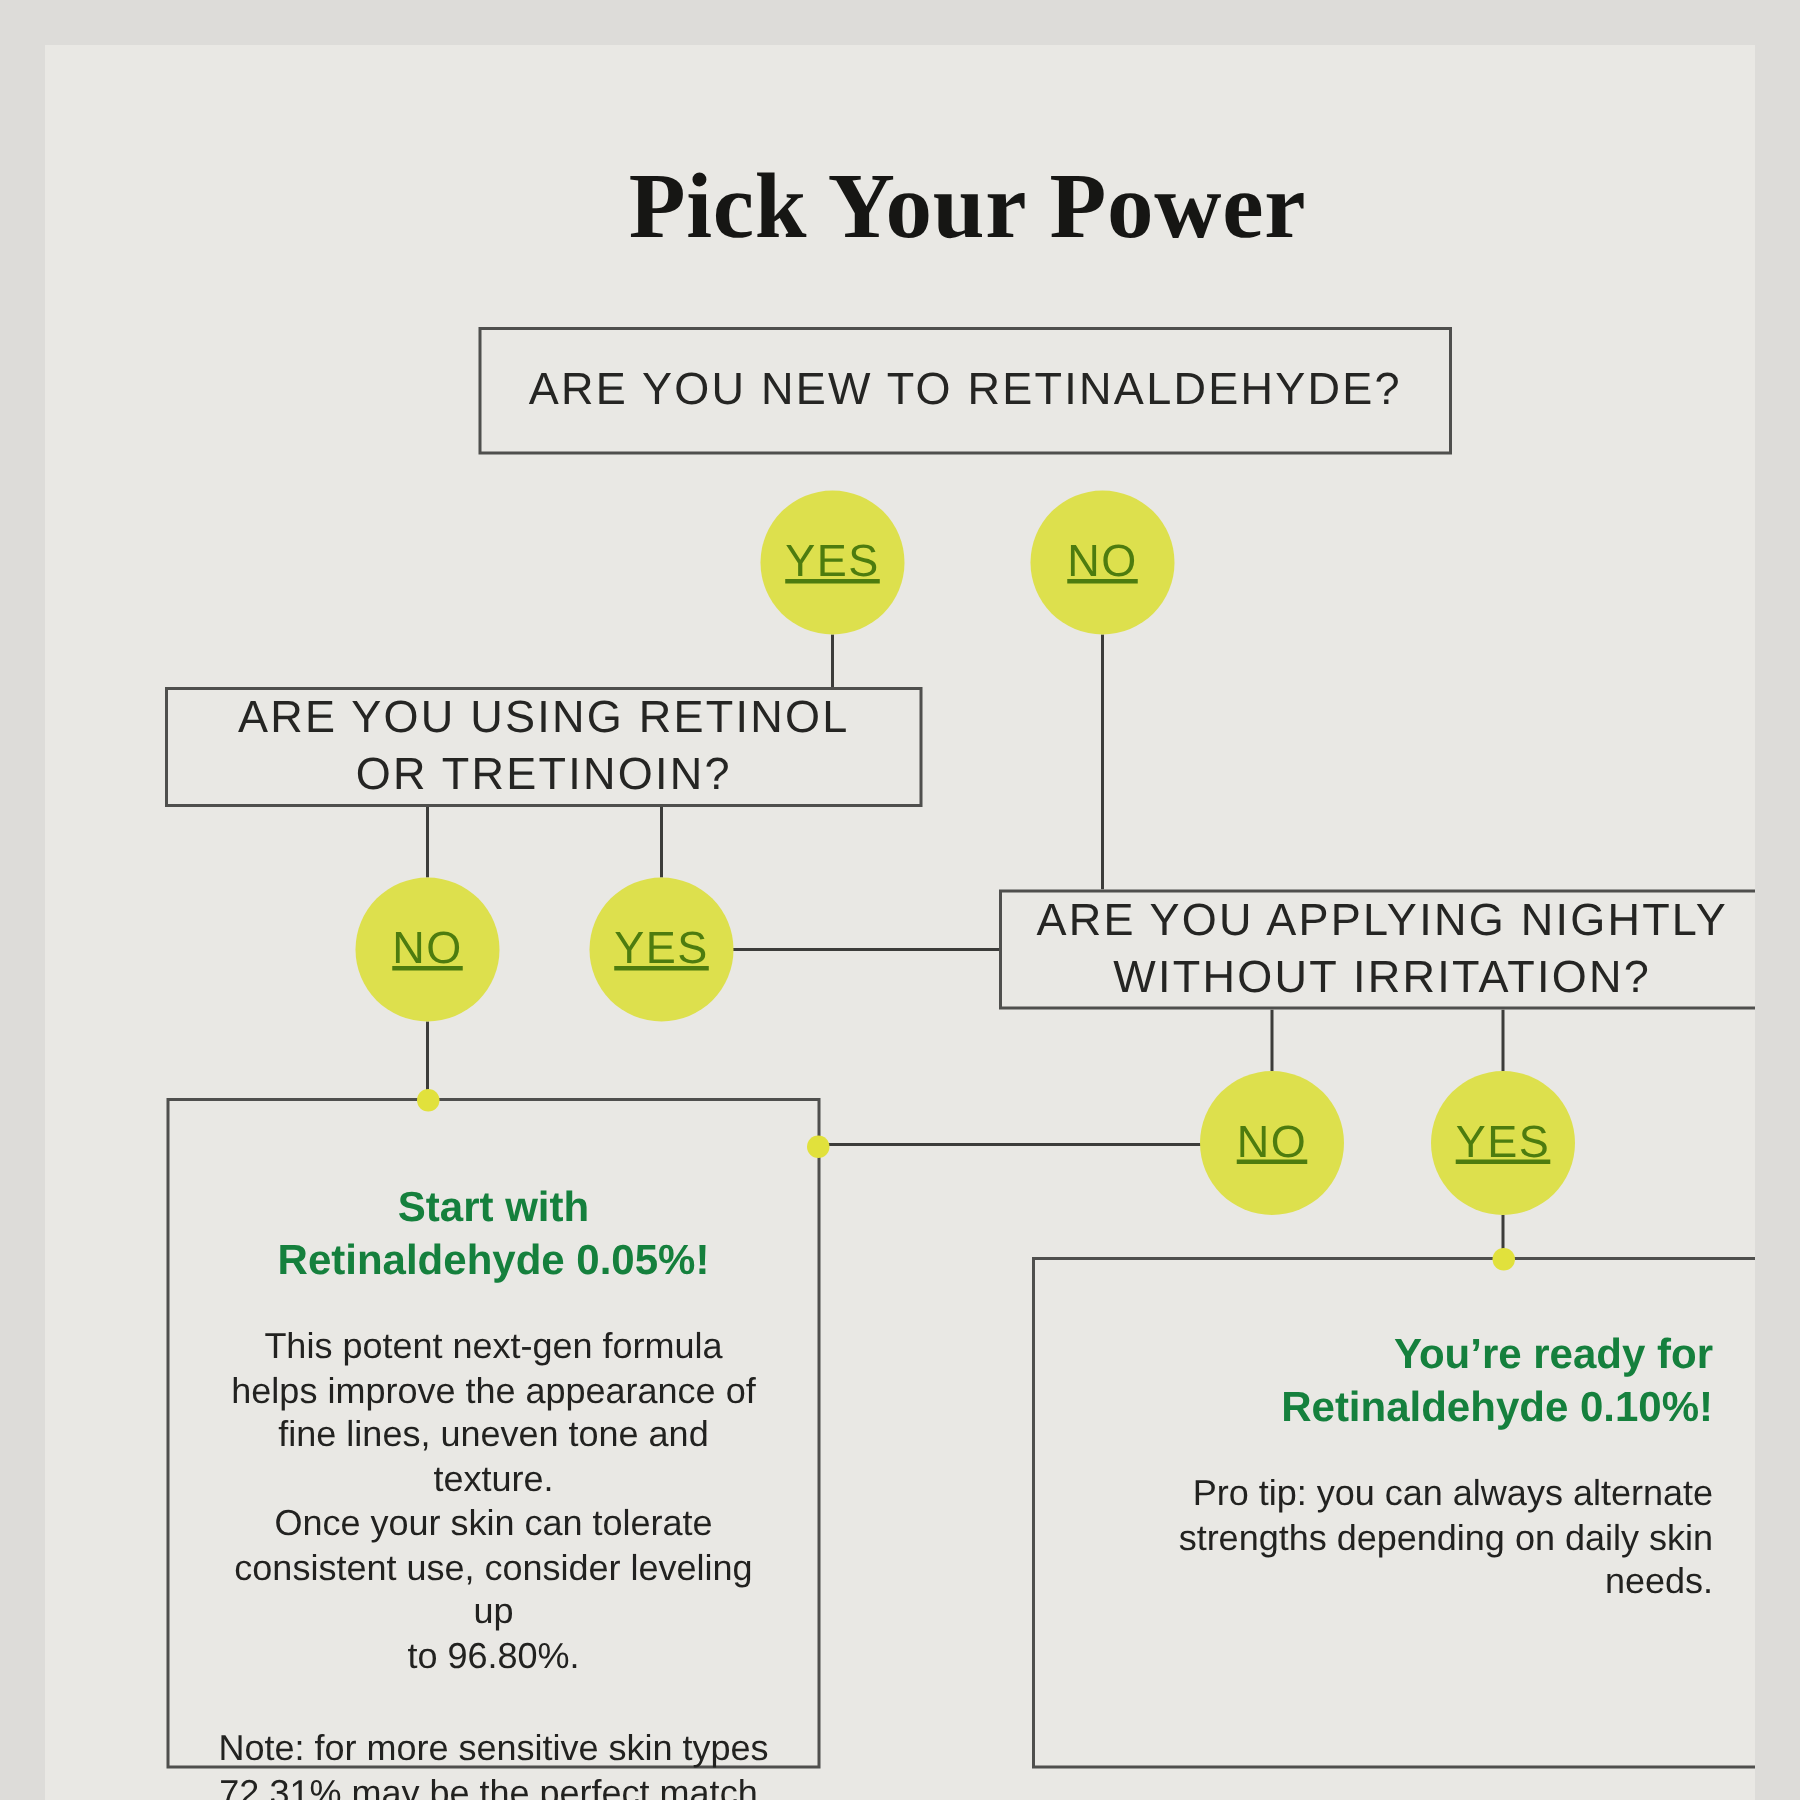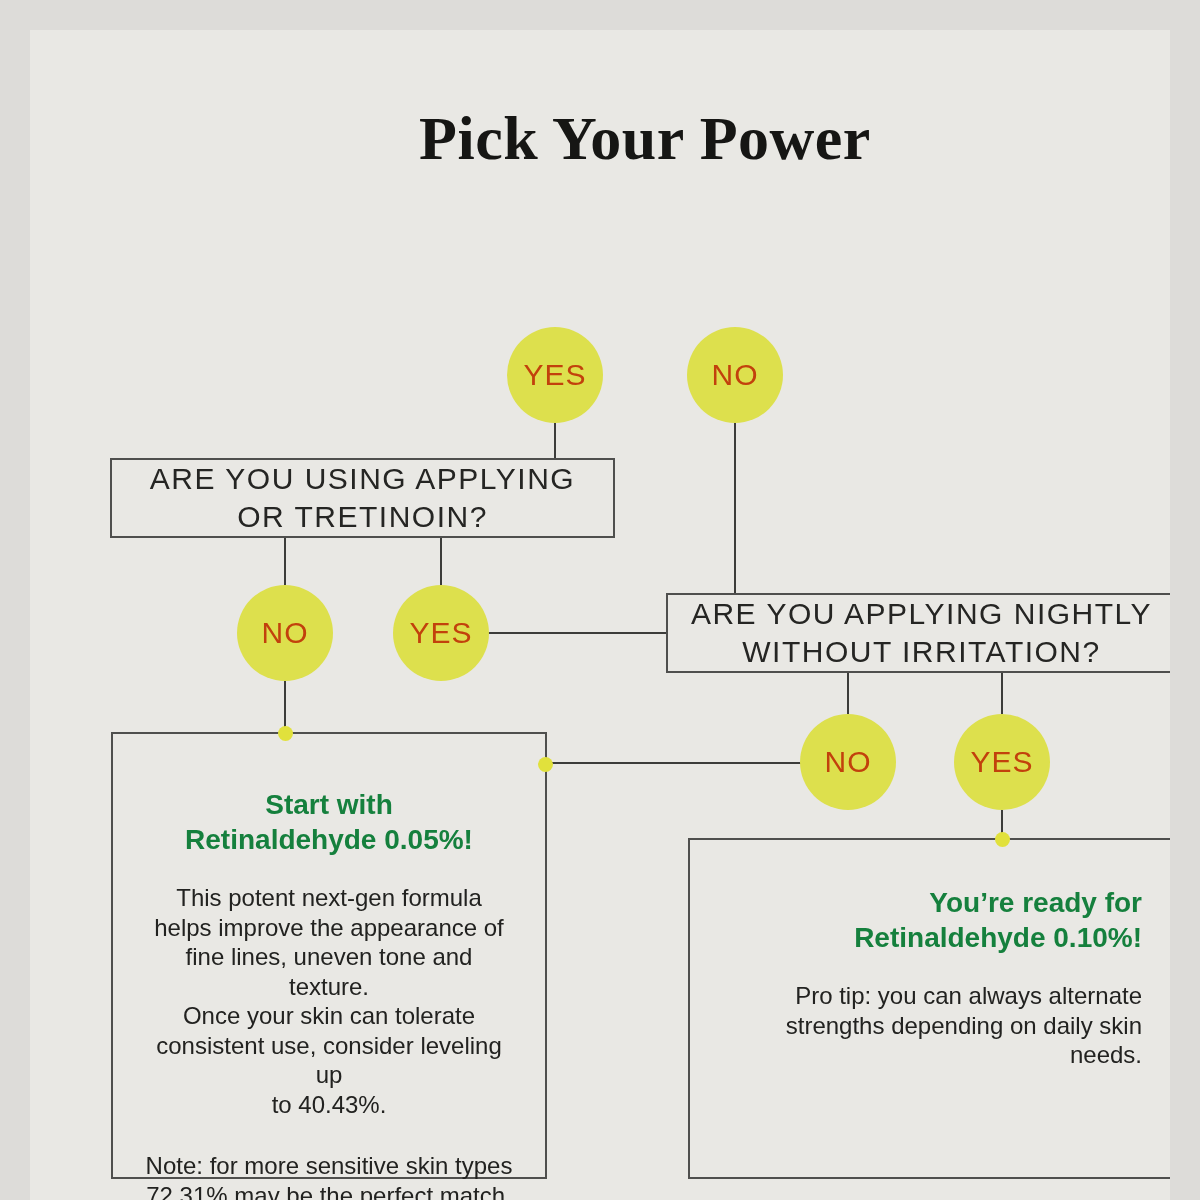--- a/index.html
+++ b/index.html
@@ -50,22 +50,23 @@
     position: absolute;
     width: 96px;
     height: 96px;
     border-radius: 50%;
     background: #dde04d;
     display: flex;
     align-items: center;
     justify-content: center;
     font-size: 30px;
     letter-spacing: 1px;
-    color: #c2410c;
+    color: #4d7c0f;
     z-index: 3;
+    text-decoration: underline;
   }
   .vline, .hline {
     position: absolute;
     background: #3c3c3a;
     z-index: 1;
   }
   .vline { width: 2px; }
   .hline { height: 2px; }
   .dot {
     position: absolute;
@@ -100,29 +101,32 @@
     color: #222220;
   }
 </style>
 </head>
 <body>
 
 <div class="canvas">
 
   <h1 class="title">Pick Your Power</h1>
 
+  <div class="qbox q1">
+    <span class="qtext">ARE YOU NEW TO RETINALDEHYDE?</span>
+  </div>
 
   <div class="vline" style="left:509px; top:378px; height:35px;"></div>
   <div class="vline" style="left:689px; top:378px; height:170px;"></div>
 
   <div class="circle" style="left:462px; top:282px;">YES</div>
   <div class="circle" style="left:642px; top:282px;">NO</div>
 
   <div class="qbox q2">
-    <span class="qtext">ARE YOU USING APPLYING
+    <span class="qtext">ARE YOU USING RETINOL
 OR TRETINOIN?</span>
   </div>
 
   <div class="vline" style="left:239px; top:493px; height:47px;"></div>
   <div class="vline" style="left:395px; top:493px; height:47px;"></div>
 
   <div class="circle" style="left:192px; top:540px;">NO</div>
   <div class="circle" style="left:348px; top:540px;">YES</div>
 
   <div class="hline" style="left:443px; top:587px; width:178px;"></div>
@@ -145,21 +149,21 @@
   <div class="vline" style="left:956px; top:765px; height:29px;"></div>
 
   <div class="result result-left">
     <h2>Start with
 Retinaldehyde 0.05%!</h2>
     <p>This potent next-gen formula
 helps improve the appearance of
 fine lines, uneven tone and texture.
 Once your skin can tolerate
 consistent use, consider leveling up
-to 40.43%.</p>
+to 96.80%.</p>
     <p>Note: for more sensitive skin types
 72.31% may be the perfect match.</p>
   </div>
 
   <div class="result result-right">
     <h2>You’re ready for
 Retinaldehyde 0.10%!</h2>
     <p>Pro tip: you can always alternate
 strengths depending on daily skin
 needs.</p>

